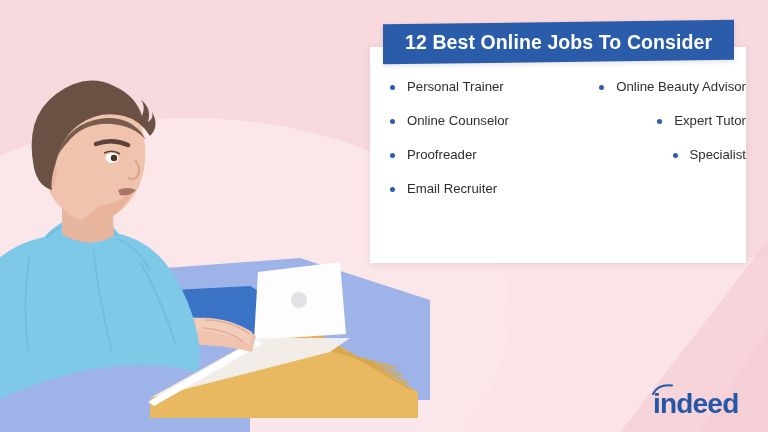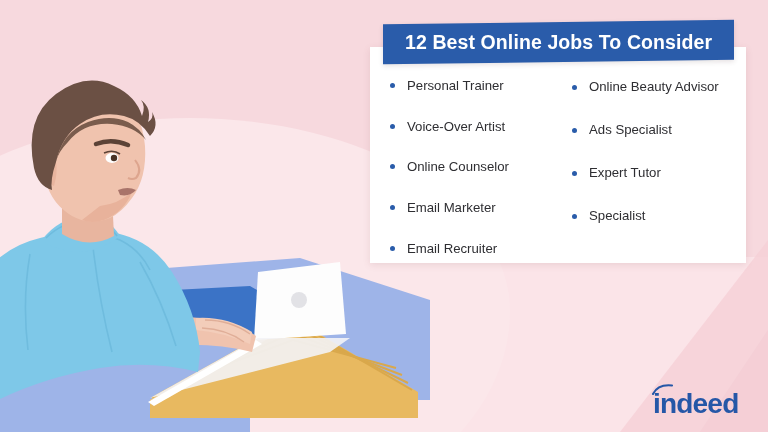--- a/index.html
+++ b/index.html
@@ -87,24 +87,24 @@
     position: absolute;
     left: 370px;
     top: 72px;
     width: 376px;
     height: 190px;
     display: flex;
   }
   .col {
     display: flex;
     flex-direction: column;
-    gap: 13px;
+    gap: 4px;
   }
   .col-left { width: 182px; padding-left: 20px; }
-  .col-right { width: 174px; padding-left: 0px; }
+  .col-right { width: 174px; padding-left: 0px; align-items: flex-end; }
 
   .li {
     display: flex;
     align-items: center;
     height: 30px;
   }
   .bullet {
     width: 5px;
     height: 5px;
     border-radius: 50%;
@@ -228,44 +228,36 @@
   </div>
 
   <div class="lists">
     <div class="col col-left">
       <div class="li">
         <span class="bullet"></span>
         <span class="li-label">Personal Trainer</span>
       </div>
       <div class="li">
         <span class="bullet"></span>
-        <span class="li-label">Voice-Over Artist</span>
-      </div>
-      <div class="li">
-        <span class="bullet"></span>
         <span class="li-label">Online Counselor</span>
       </div>
       <div class="li">
         <span class="bullet"></span>
-        <span class="li-label">Email Marketer</span>
+        <span class="li-label">Proofreader</span>
       </div>
       <div class="li">
         <span class="bullet"></span>
         <span class="li-label">Email Recruiter</span>
       </div>
     </div>
 
     <div class="col col-right">
       <div class="li">
         <span class="bullet"></span>
         <span class="li-label">Online Beauty Advisor</span>
-      </div>
-      <div class="li">
-        <span class="bullet"></span>
-        <span class="li-label">Ads Specialist</span>
       </div>
       <div class="li">
         <span class="bullet"></span>
         <span class="li-label">Expert Tutor</span>
       </div>
       <div class="li">
         <span class="bullet"></span>
         <span class="li-label">Specialist</span>
       </div>
     </div>

